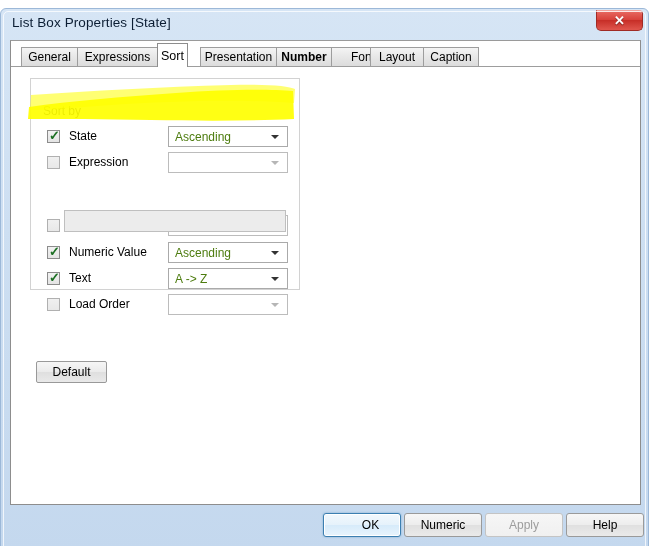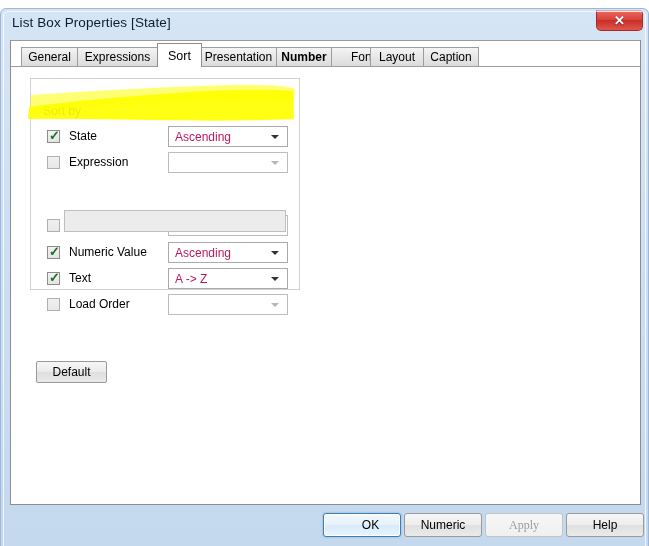--- a/index.html
+++ b/index.html
@@ -160,21 +160,21 @@
     width: 120px; height: 21px;
     background: #ffffff;
     border: 1px solid #aaaaaa;
     display: flex; align-items: center;
     cursor: pointer;
   }
   .dropdown.disabled { border-color: #bcbcbc; }
   .dd-value {
     margin-left: 6px;
     font-size: 12px;
-    color: #be185d;
+    color: #4d7c0f;
     white-space: nowrap;
   }
   .dd-arrow {
     position: absolute;
     right: 8px; top: 8px;
     width: 0; height: 0;
     border-left: 4px solid transparent;
     border-right: 4px solid transparent;
     border-top: 4px solid #333333;
   }
@@ -230,21 +230,20 @@
     border: 1px solid #3c7fb1;
     box-shadow: inset 0 0 0 1px #ffffff, 0 0 2px rgba(60,127,177,0.55);
     background: linear-gradient(to bottom, #f2f8fd 0%, #e6f2fb 48%, #d7ebfa 52%, #e8f4fd 100%);
     padding-left: 17px;
   }
   .dlg-button.disabled {
     color: #9d9d9d;
     border-color: #c4c4c4;
     background: linear-gradient(to bottom, #f6f6f6 0%, #f0f0f0 100%);
     cursor: default;
-    font-family: Liberation Serif, serif;
   }
 </style>
 </head>
 <body>
 
 <div id="window">
 
   <div id="titlebar">
     <div id="title-text">List Box Properties [State]</div>
     <div id="close-button">
@@ -254,21 +253,21 @@
 
   <div id="client">
 
     <div id="tabstrip">
         <div class="tab" style="left: 10px; width: 57px;">
           <span>General</span>
         </div>
         <div class="tab" style="left: 66px; width: 81px;">
           <span>Expressions</span>
         </div>
-        <div class="tab active" style="left: 146px; width: 45px;">
+        <div class="tab active" style="left: 146px; width: 31px;">
           <span>Sort</span>
         </div>
         <div class="tab" style="left: 189px; width: 77px;">
           <span>Presentation</span>
         </div>
         <div class="tab" style="left: 265px; width: 56px; font-weight: bold;">
           <span>Number</span>
         </div>
         <div class="tab" style="left: 320px; width: 40px; padding-left: 24px;">
           <span>Font</span>

